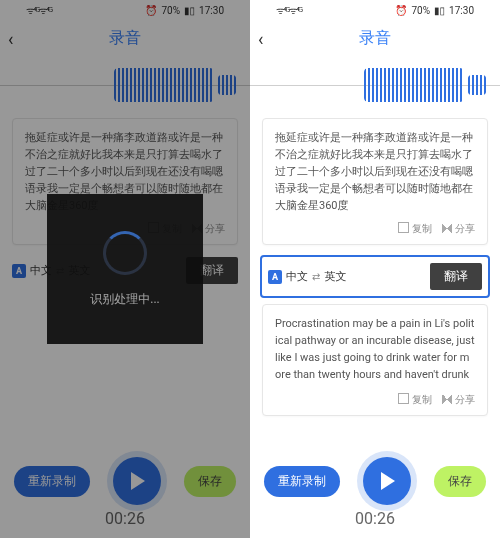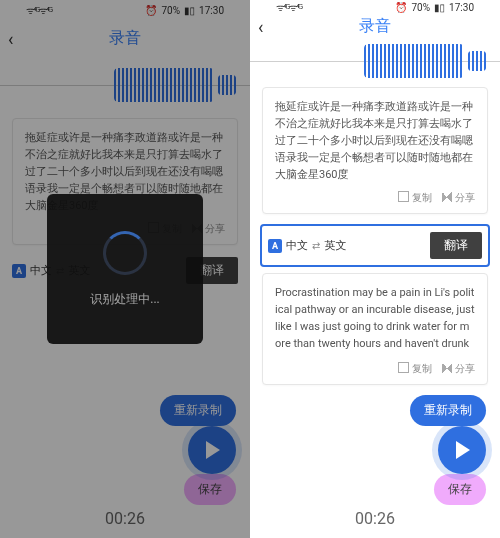--- a/index.html
+++ b/index.html
@@ -39,31 +39,31 @@
   .langrow { display:flex; align-items:center; justify-content:space-between; margin:2px 12px 10px; }
   .langbox { font-size:11px; color:#333; display:flex; align-items:center; gap:4px;}
   .langbox .aicon{ width:14px; height:14px; background:#2f6fe0; color:#fff; font-size:9px; font-weight:700; display:flex; align-items:center; justify-content:center; border-radius:2px;}
   .swap{ font-size:10px; color:#888;}
   .transbtn { background:#404040; color:#fff; font-size:12px; padding:5px 14px; border-radius:2px;text-align:center; }
   .phone.right .langrow { outline:2px solid #2f6fe0; padding:6px 6px; border-radius:2px; margin:2px 12px 8px;}
   .phone.right .card:first-of-type .acts{ outline:2px solid #2f6fe0; padding:2px 4px; border-radius:2px;}
   .phone.right .card.en .body{ overflow:hidden; }
 
   .controls { margin-top:auto; padding:0 14px 10px; }
-  .ctrlrow { display:flex; align-items:flex-end; justify-content:space-between; margin-bottom:4px;flex-direction:column; }
+  .ctrlrow { display:flex; align-items:center; justify-content:space-between; margin-bottom:4px; }
   .pill { font-size:12px; padding:7px 14px; border-radius:18px; }
   .rerec { background:#2f6fe0; color:#fff; }
-  .save { background:#f0abfc; color:#444; }
+  .save { background:#bef264; color:#444; }
   .play { width:48px; height:48px; border-radius:50%; background:#2f6fe0; position:relative; box-shadow:0 0 0 6px rgba(47,111,224,0.18); }
   .play::after{ content:""; position:absolute; left:52%; top:50%; transform:translate(-50%,-50%); border-style:solid; border-width:9px 0 9px 14px; border-color:transparent transparent transparent #fff;}
   .time { text-align:center; font-size:16px; color:#666; }
 
   
   .overlay { position:absolute; inset:0; display:flex; align-items:center; justify-content:center; z-index:5;}
-  .panel { background:rgba(20,20,20,0.92); width:156px; height:150px; border-radius:6px; display:flex; flex-direction:column; align-items:center; justify-content:center; gap:16px;}
+  .panel { background:rgba(20,20,20,0.92); width:156px; height:150px; border-radius:0; display:flex; flex-direction:column; align-items:center; justify-content:center; gap:16px;}
   .spinner { width:44px; height:44px; border:3px solid rgba(120,160,230,0.3); border-top-color:#4a90ff; border-radius:50%; }
   .msg { color:#e8e8e8; font-size:12px; }
 </style>
 </head>
 <body>
 
 <div class="wrap">
 
   <div class="phone left">
     <div class="statusbar">

